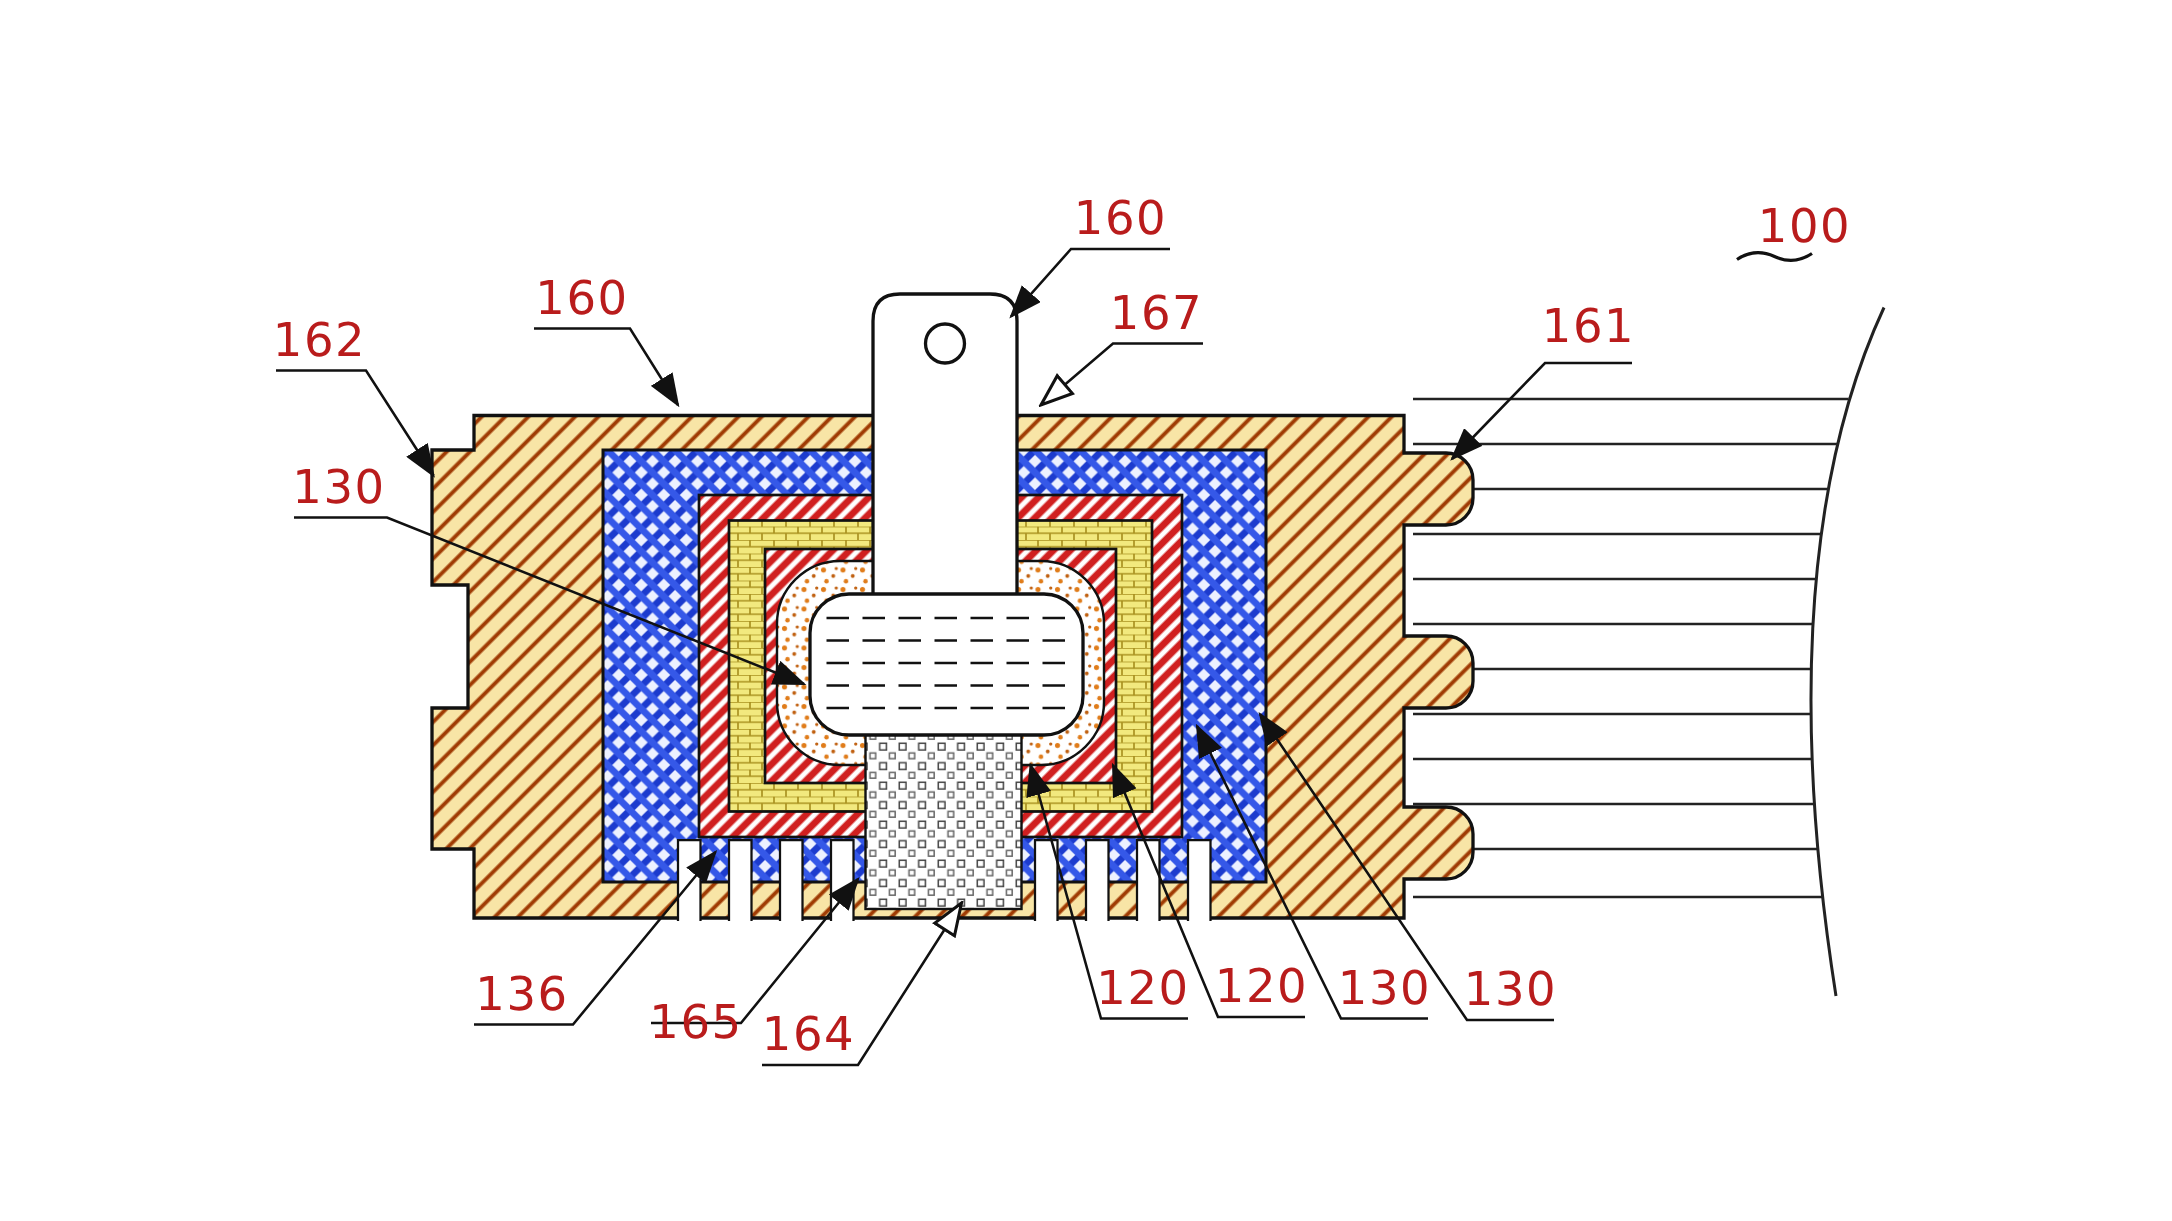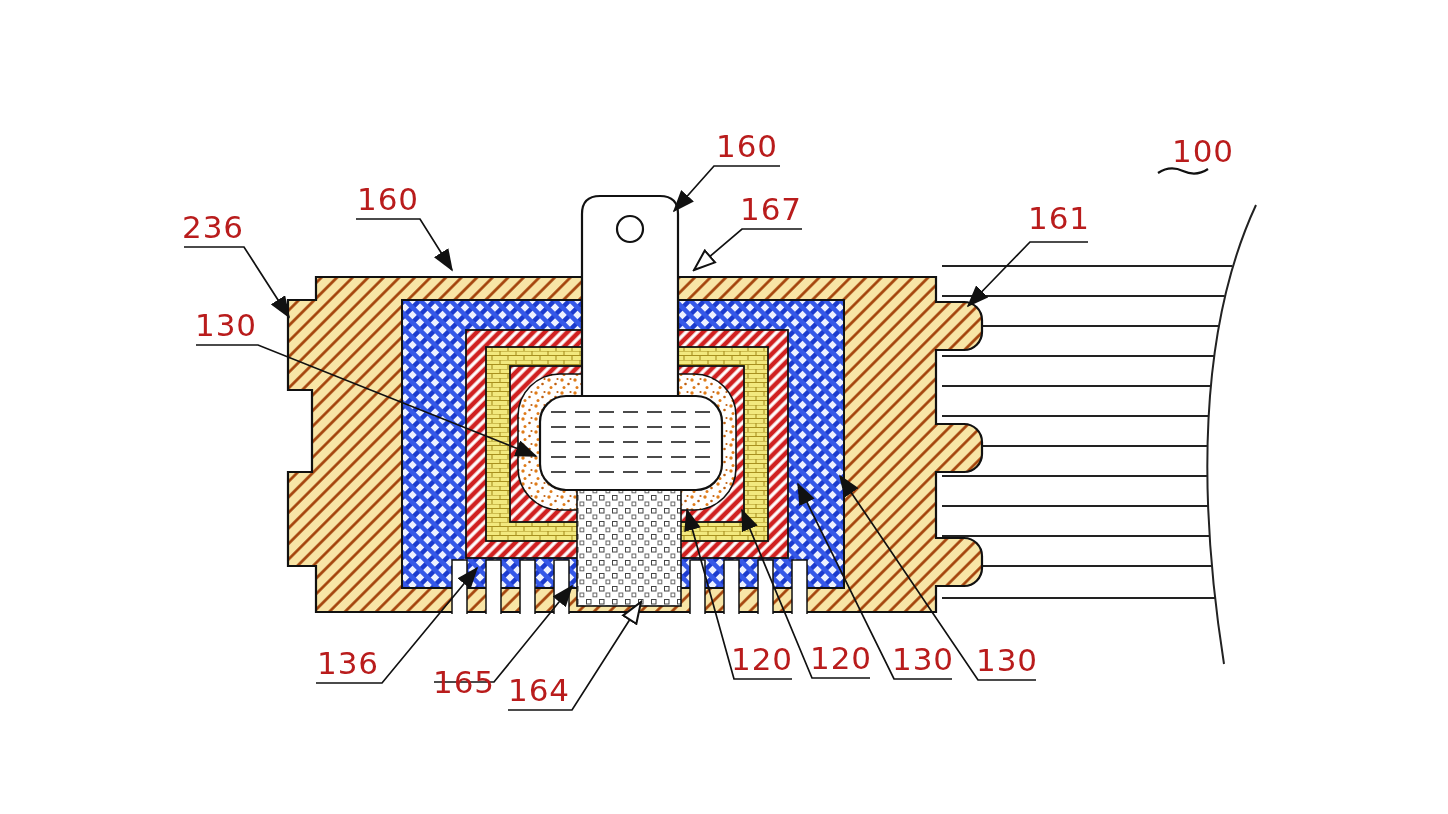--- a/index.html
+++ b/index.html
@@ -156,21 +156,21 @@
       <path d="M 952 679 H 894 L 798 484" marker-end="url(#arrF)"></path>
       <path d="M 1036 680 H 978 L 840 476" marker-end="url(#arrF)"></path>
       <path d="M 1158 173 Q 1170 165 1183 171 Q 1196 177 1208 169" stroke-width="2.2"></path>
     </g>
   </svg>
 
   <div class="ref-label" style="left:747px; top:146px;">160</div>
   <div class="ref-label" style="left:1183px; top:151px;margin-left:20px;">100</div>
   <div class="ref-label" style="left:388px; top:199px;">160</div>
   <div class="ref-label" style="left:771px; top:209px;text-align:center;">167</div>
-  <div class="ref-label" style="left:213px; top:227px;">236</div>
+  <div class="ref-label" style="left:213px; top:227px;">162</div>
   <div class="ref-label" style="left:1059px; top:218px;text-align:center;">161</div>
   <div class="ref-label" style="left:226px; top:325px;">130</div>
   <div class="ref-label" style="left:348px; top:663px;">136</div>
   <div class="ref-label" style="left:464px; top:662px;margin-top:20px;">165</div>
   <div class="ref-label" style="left:539px; top:690px;">164</div>
   <div class="ref-label" style="left:762px; top:659px;">120</div>
   <div class="ref-label" style="left:841px; top:658px;">120</div>
   <div class="ref-label" style="left:923px; top:659px;">130</div>
   <div class="ref-label" style="left:1007px; top:660px;">130</div>
 

